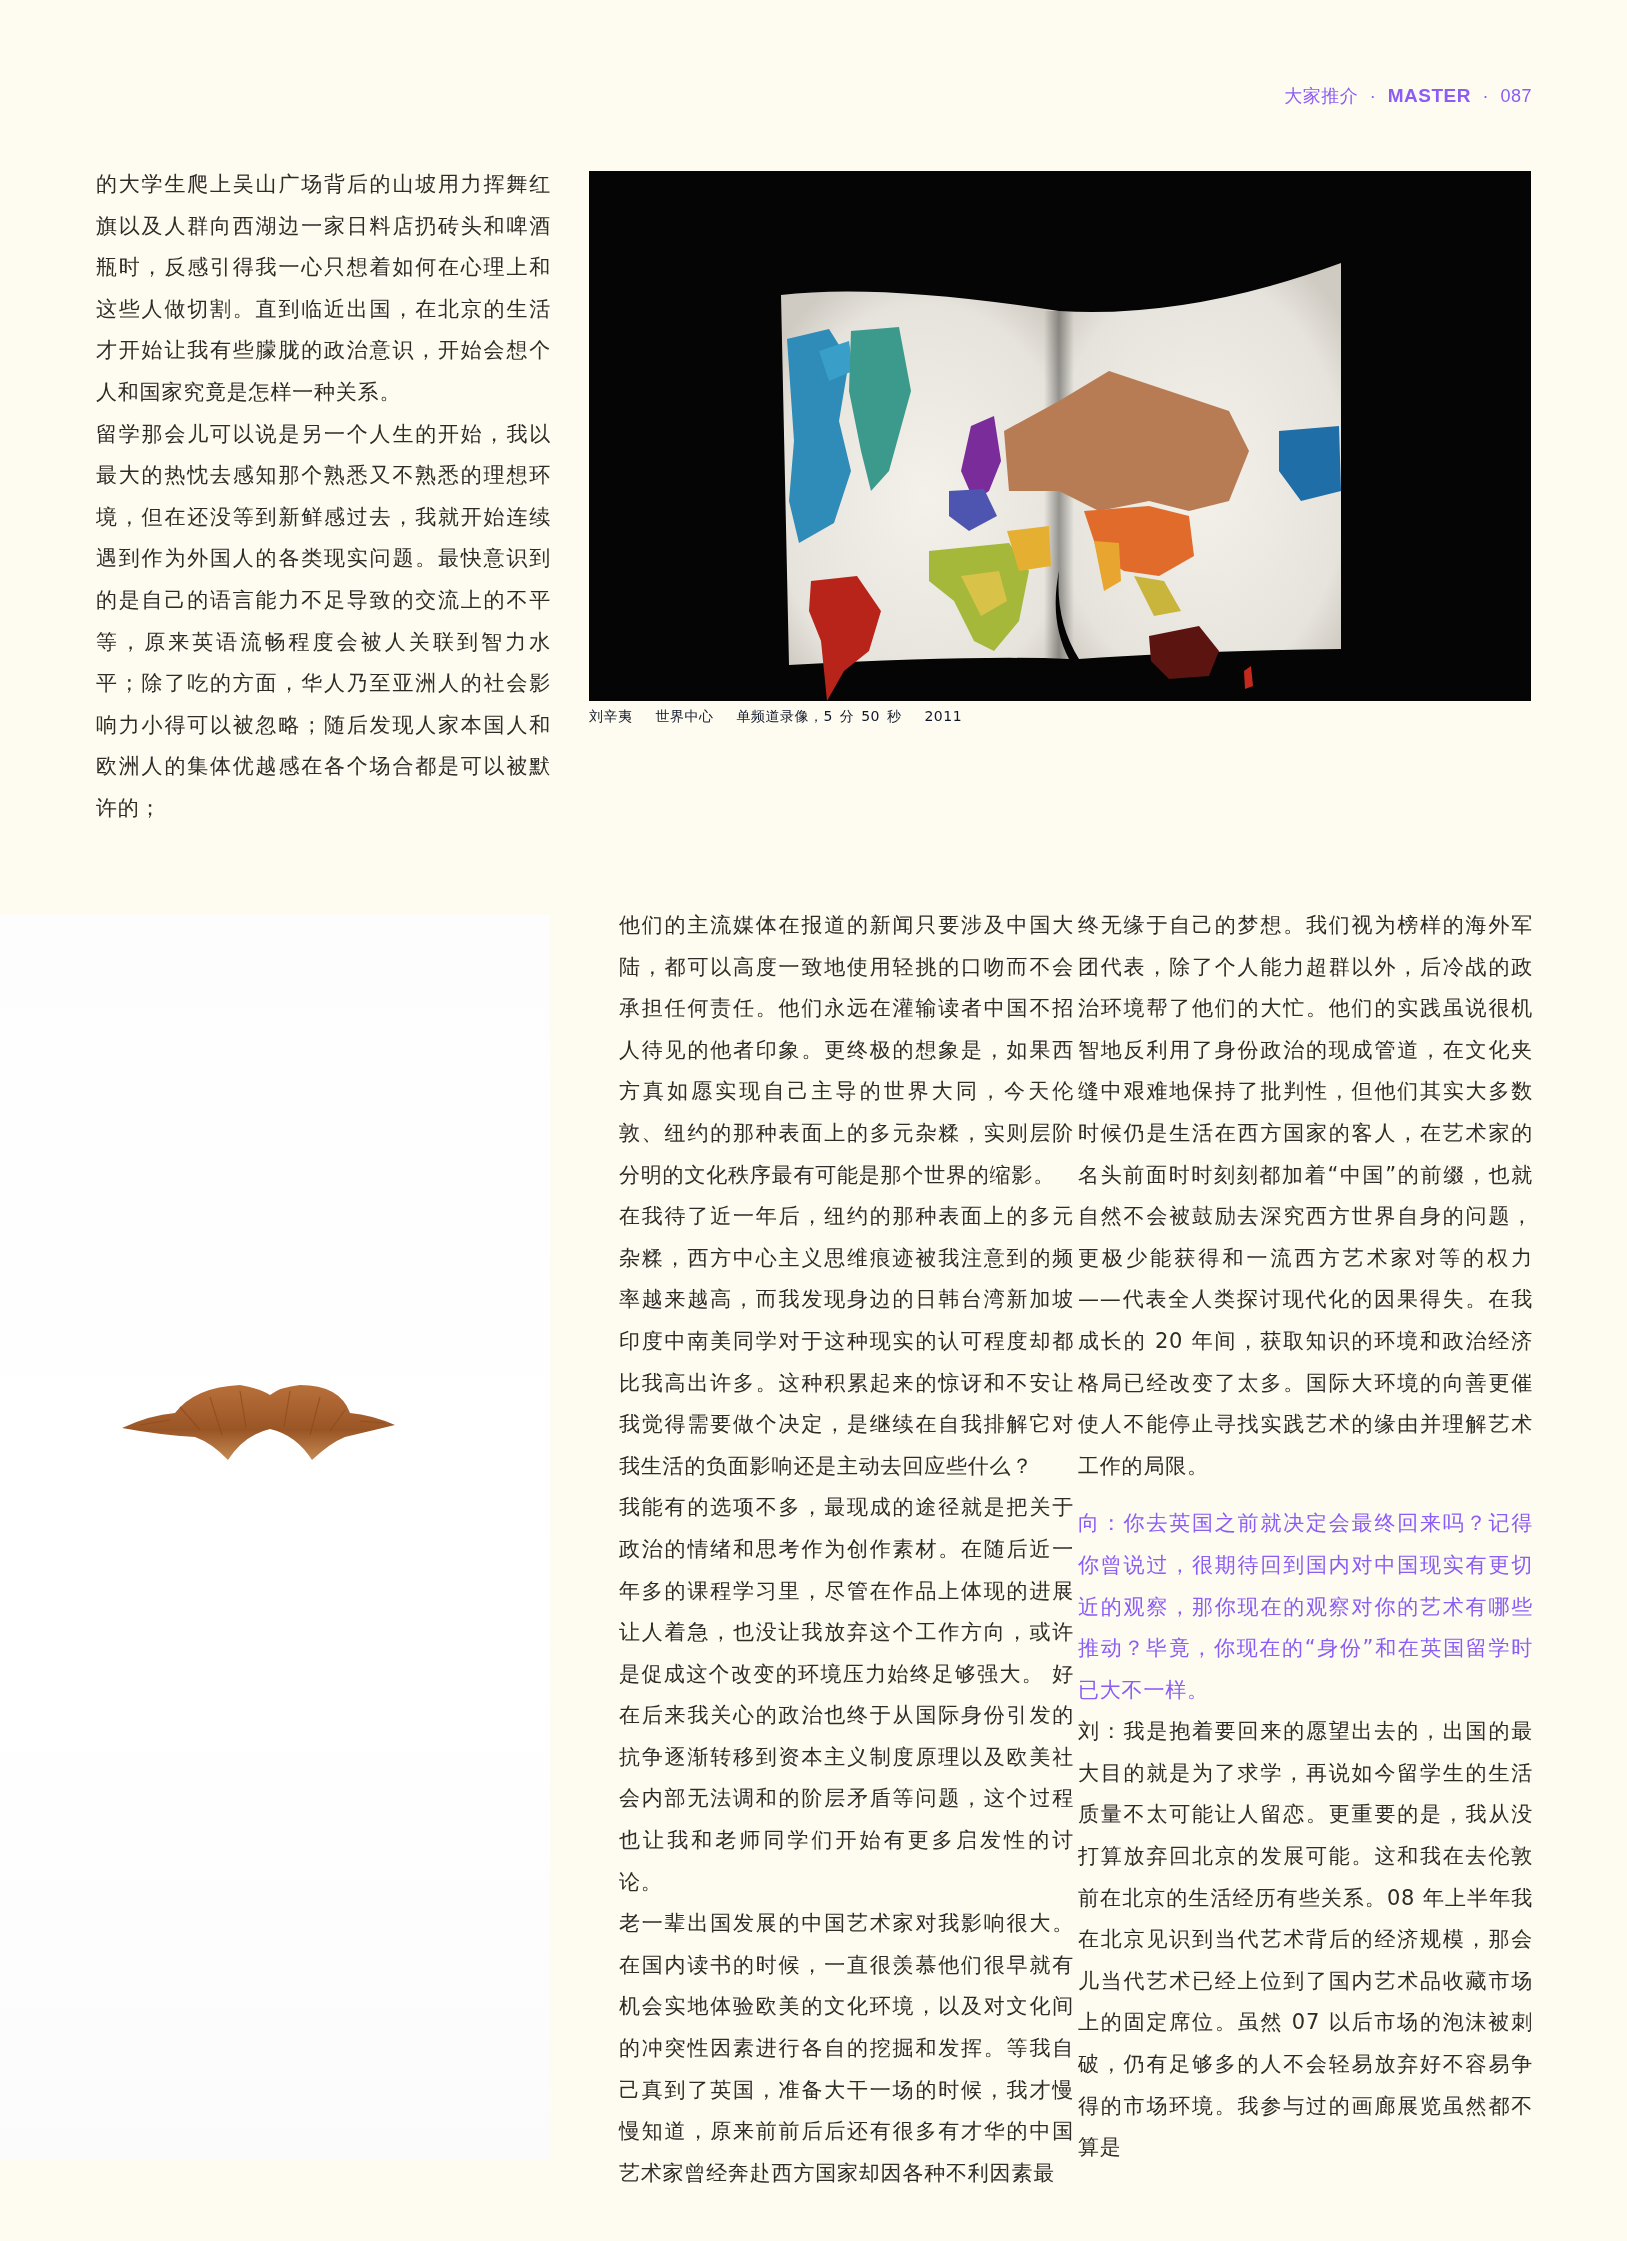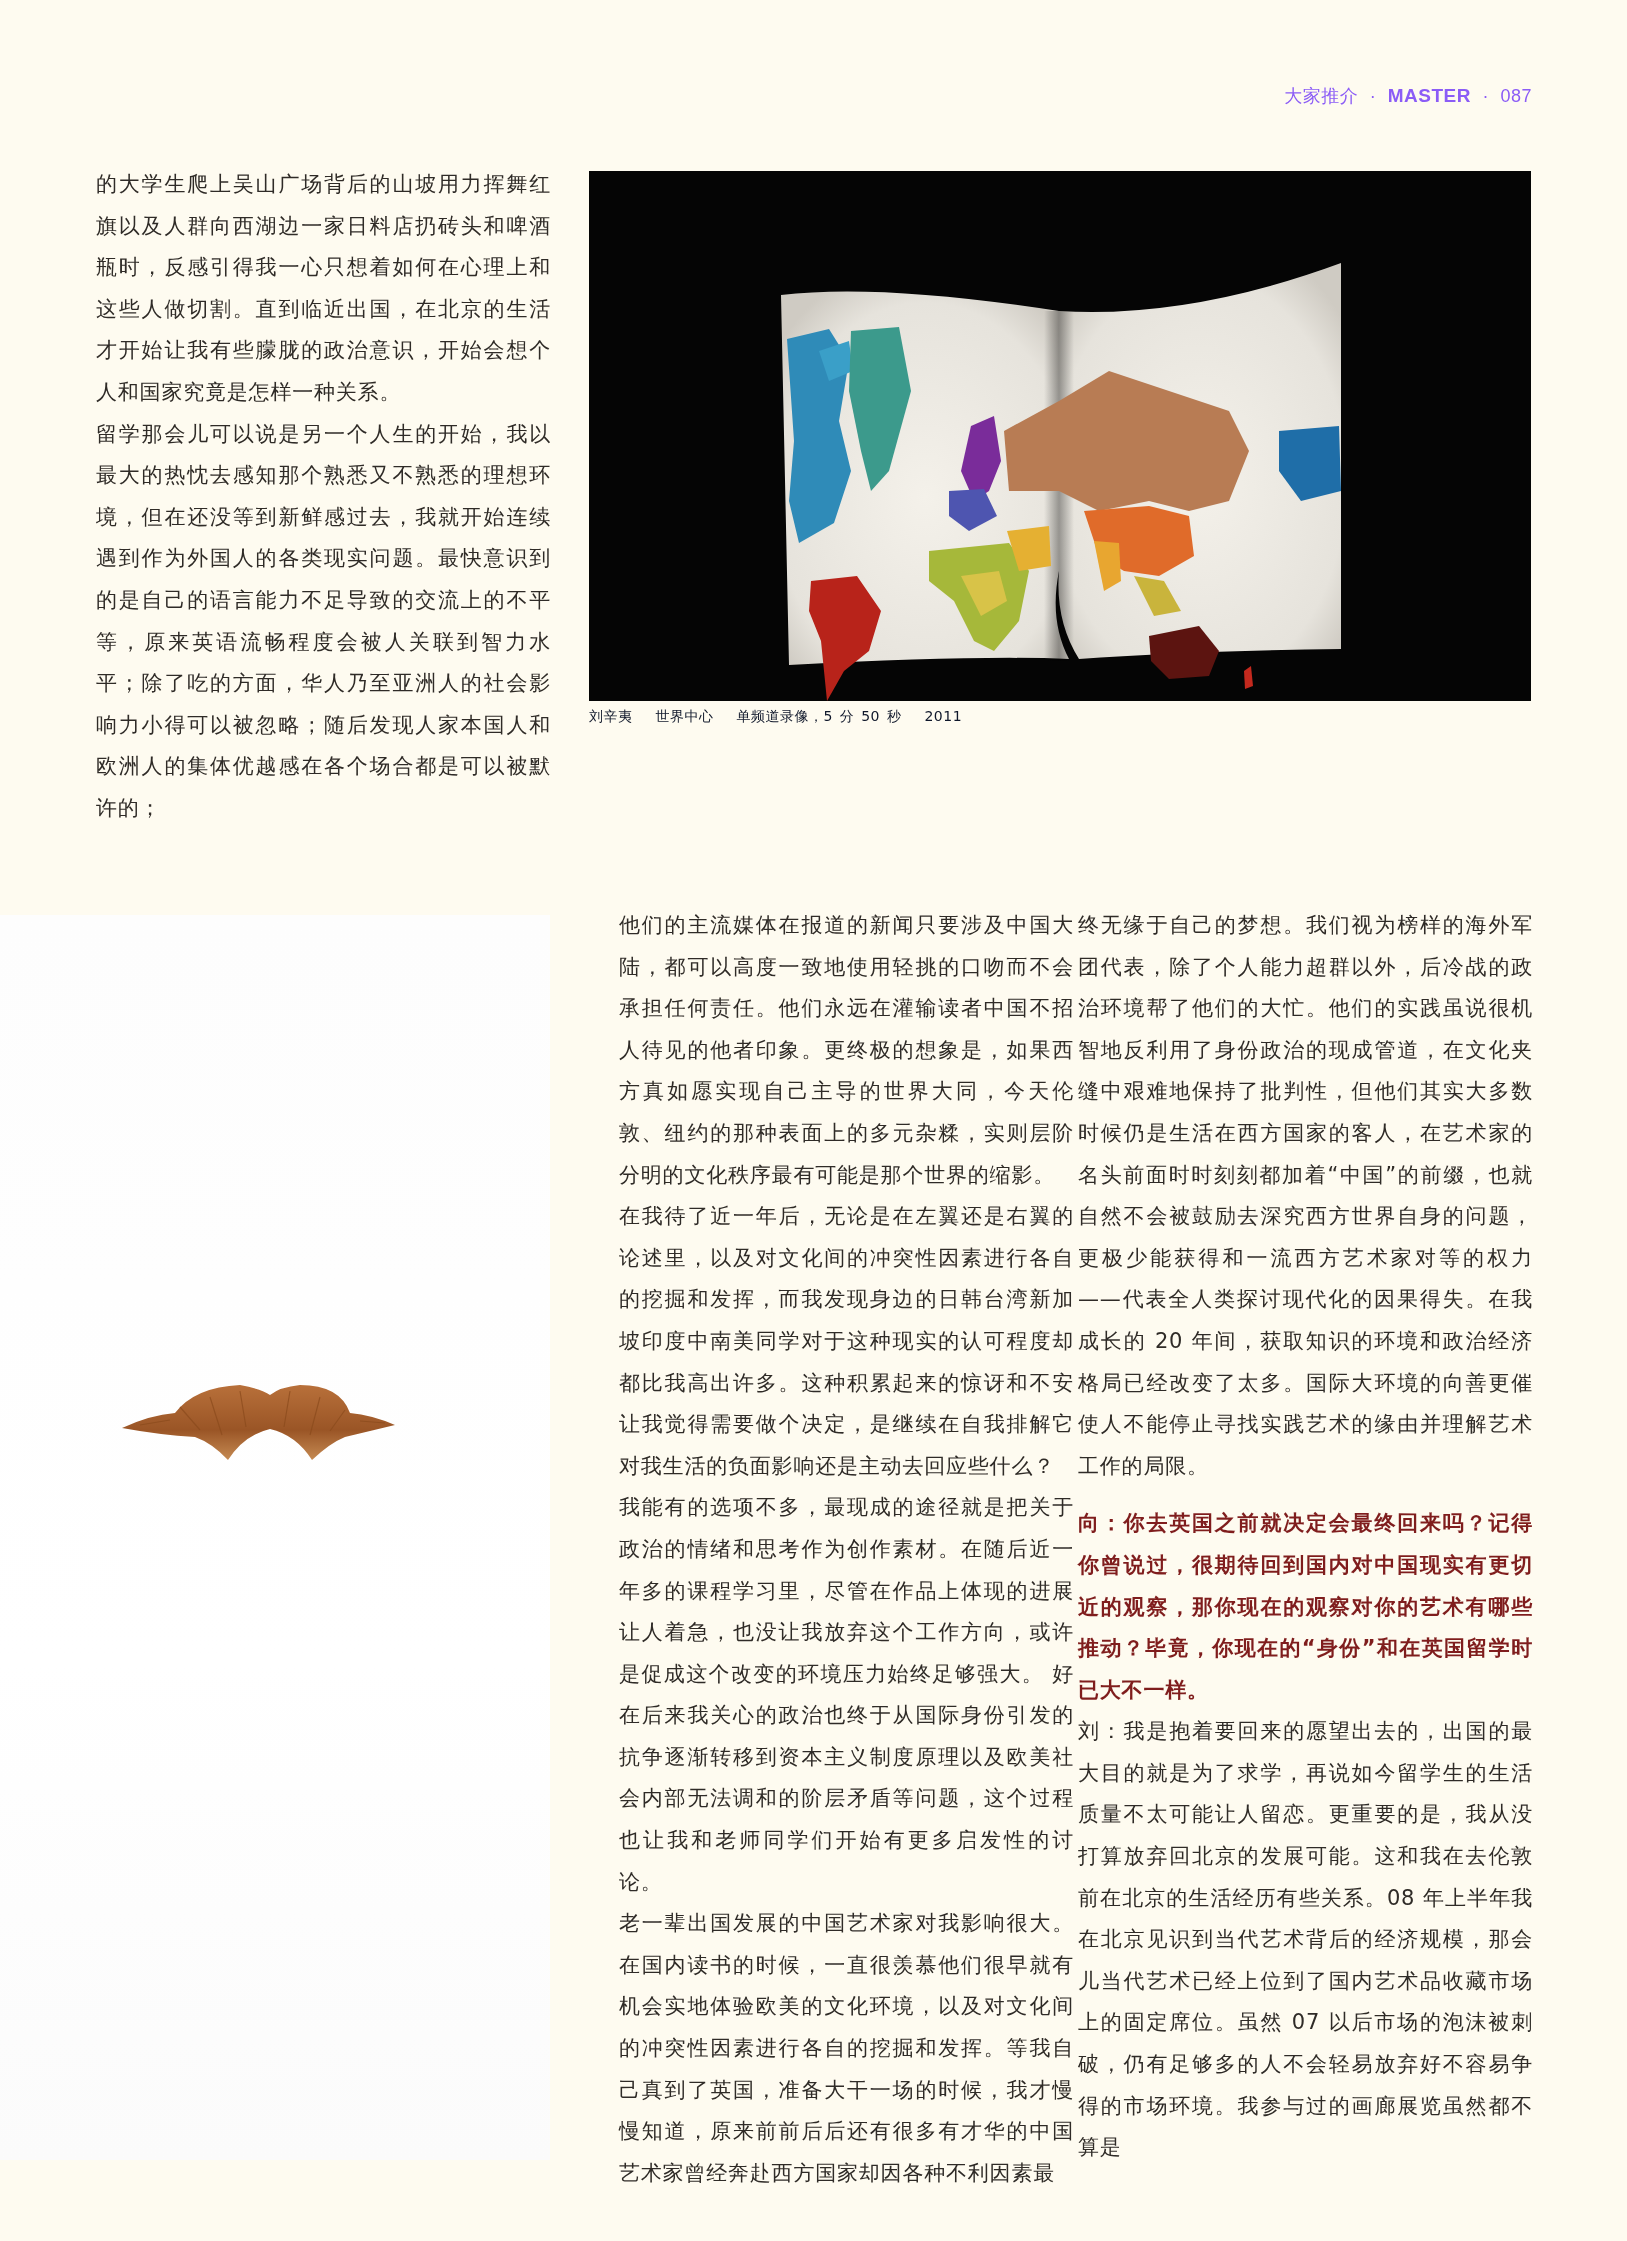--- a/index.html
+++ b/index.html
@@ -17,21 +17,21 @@
   .running-head .master { font-weight:bold; font-size:19px; }
   .running-head .dot { margin:0 6px; }
   .col {
     position:absolute; font-size:21px; line-height:41.6px;
     letter-spacing:0.8px; text-align:justify; text-justify:inter-ideograph;
   }
   .col p { margin:0; }
   .col-left-top { left:96px; top:164px; width:455px; }
   .col-mid { left:587px; top:905px; width:455px;margin-left:32px; }
   .col-right { left:1078px; top:905px; width:455px; }
-  .q { font-weight:bold; color:#7f1d1d; }
+  .q { font-weight:normal; color:#8b5cf6; }
   .gap { height:16px; }
 
   .map-figure {
     position:absolute; left:589px; top:171px; width:942px; height:530px;
     background:#050505; overflow:hidden;
   }
   .caption {
     position:absolute; left:589px; top:708px; font-size:14px; color:#0f172a;
     letter-spacing:0.5px; word-spacing:2px;
   }
@@ -132,21 +132,21 @@
       <line x1="320" y1="482" x2="310" y2="520"></line>
       <line x1="345" y1="495" x2="330" y2="516"></line>
       <line x1="140" y1="510" x2="170" y2="505"></line>
       <line x1="385" y1="508" x2="360" y2="506"></line>
     </g>
   </svg>
 </div>
 
 <div class="col col-mid">
   <p>他们的主流媒体在报道的新闻只要涉及中国大陆，都可以高度一致地使用轻挑的口吻而不会承担任何责任。他们永远在灌输读者中国不招人待见的他者印象。更终极的想象是，如果西方真如愿实现自己主导的世界大同，今天伦敦、纽约的那种表面上的多元杂糅，实则层阶分明的文化秩序最有可能是那个世界的缩影。</p>
-  <p>在我待了近一年后，无论是在左翼还是右翼的论述里，以及对文化间的冲突性因素进行各自的挖掘和发挥，而我发现身边的日韩台湾新加坡印度中南美同学对于这种现实的认可程度却都比我高出许多。这种积累起来的惊讶和不安让我觉得需要做个决定，是继续在自我排解它对我生活的负面影响还是主动去回应些什么？</p>
+  <p>在我待了近一年后，纽约的那种表面上的多元杂糅，西方中心主义思维痕迹被我注意到的频率越来越高，而我发现身边的日韩台湾新加坡印度中南美同学对于这种现实的认可程度却都比我高出许多。这种积累起来的惊讶和不安让我觉得需要做个决定，是继续在自我排解它对我生活的负面影响还是主动去回应些什么？</p>
   <p>我能有的选项不多，最现成的途径就是把关于政治的情绪和思考作为创作素材。在随后近一年多的课程学习里，尽管在作品上体现的进展让人着急，也没让我放弃这个工作方向，或许是促成这个改变的环境压力始终足够强大。 好在后来我关心的政治也终于从国际身份引发的抗争逐渐转移到资本主义制度原理以及欧美社会内部无法调和的阶层矛盾等问题，这个过程也让我和老师同学们开始有更多启发性的讨论。</p>
   <p>老一辈出国发展的中国艺术家对我影响很大。在国内读书的时候，一直很羡慕他们很早就有机会实地体验欧美的文化环境，以及对文化间的冲突性因素进行各自的挖掘和发挥。等我自己真到了英国，准备大干一场的时候，我才慢慢知道，原来前前后后还有很多有才华的中国艺术家曾经奔赴西方国家却因各种不利因素最</p>
 </div>
 
 <div class="col col-right">
   <p>终无缘于自己的梦想。我们视为榜样的海外军团代表，除了个人能力超群以外，后冷战的政治环境帮了他们的大忙。他们的实践虽说很机智地反利用了身份政治的现成管道，在文化夹缝中艰难地保持了批判性，但他们其实大多数时候仍是生活在西方国家的客人，在艺术家的名头前面时时刻刻都加着“中国”的前缀，也就自然不会被鼓励去深究西方世界自身的问题，更极少能获得和一流西方艺术家对等的权力——代表全人类探讨现代化的因果得失。在我成长的 20 年间，获取知识的环境和政治经济格局已经改变了太多。国际大环境的向善更催使人不能停止寻找实践艺术的缘由并理解艺术工作的局限。</p>
   <div class="gap"></div>
   <p class="q">向：你去英国之前就决定会最终回来吗？记得你曾说过，很期待回到国内对中国现实有更切近的观察，那你现在的观察对你的艺术有哪些推动？毕竟，你现在的“身份”和在英国留学时已大不一样。</p>
   <p>刘：我是抱着要回来的愿望出去的，出国的最大目的就是为了求学，再说如今留学生的生活质量不太可能让人留恋。更重要的是，我从没打算放弃回北京的发展可能。这和我在去伦敦前在北京的生活经历有些关系。08 年上半年我在北京见识到当代艺术背后的经济规模，那会儿当代艺术已经上位到了国内艺术品收藏市场上的固定席位。虽然 07 以后市场的泡沫被刺破，仍有足够多的人不会轻易放弃好不容易争得的市场环境。我参与过的画廊展览虽然都不算是</p>
 </div>

